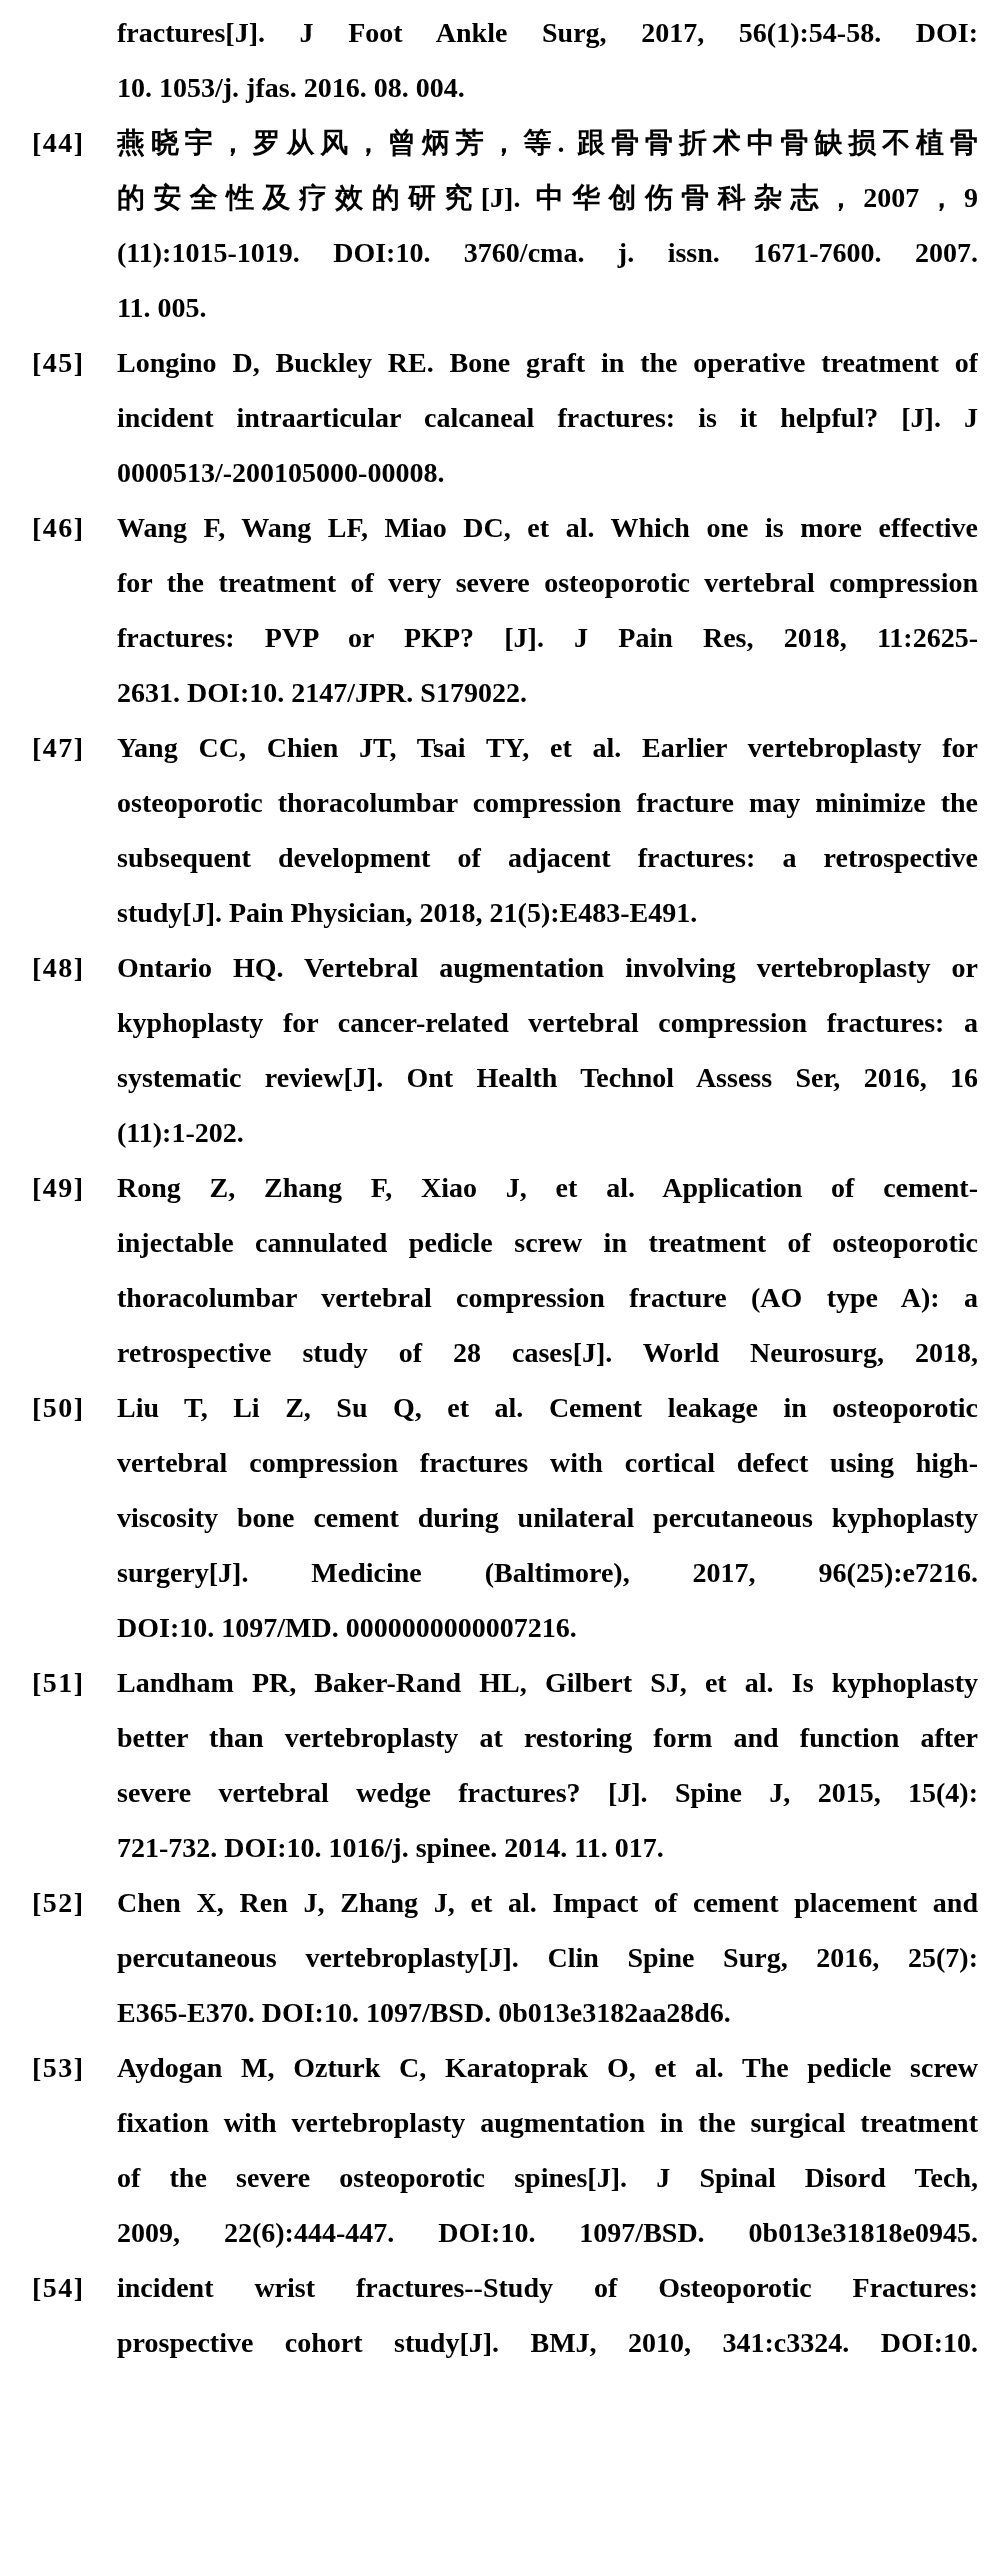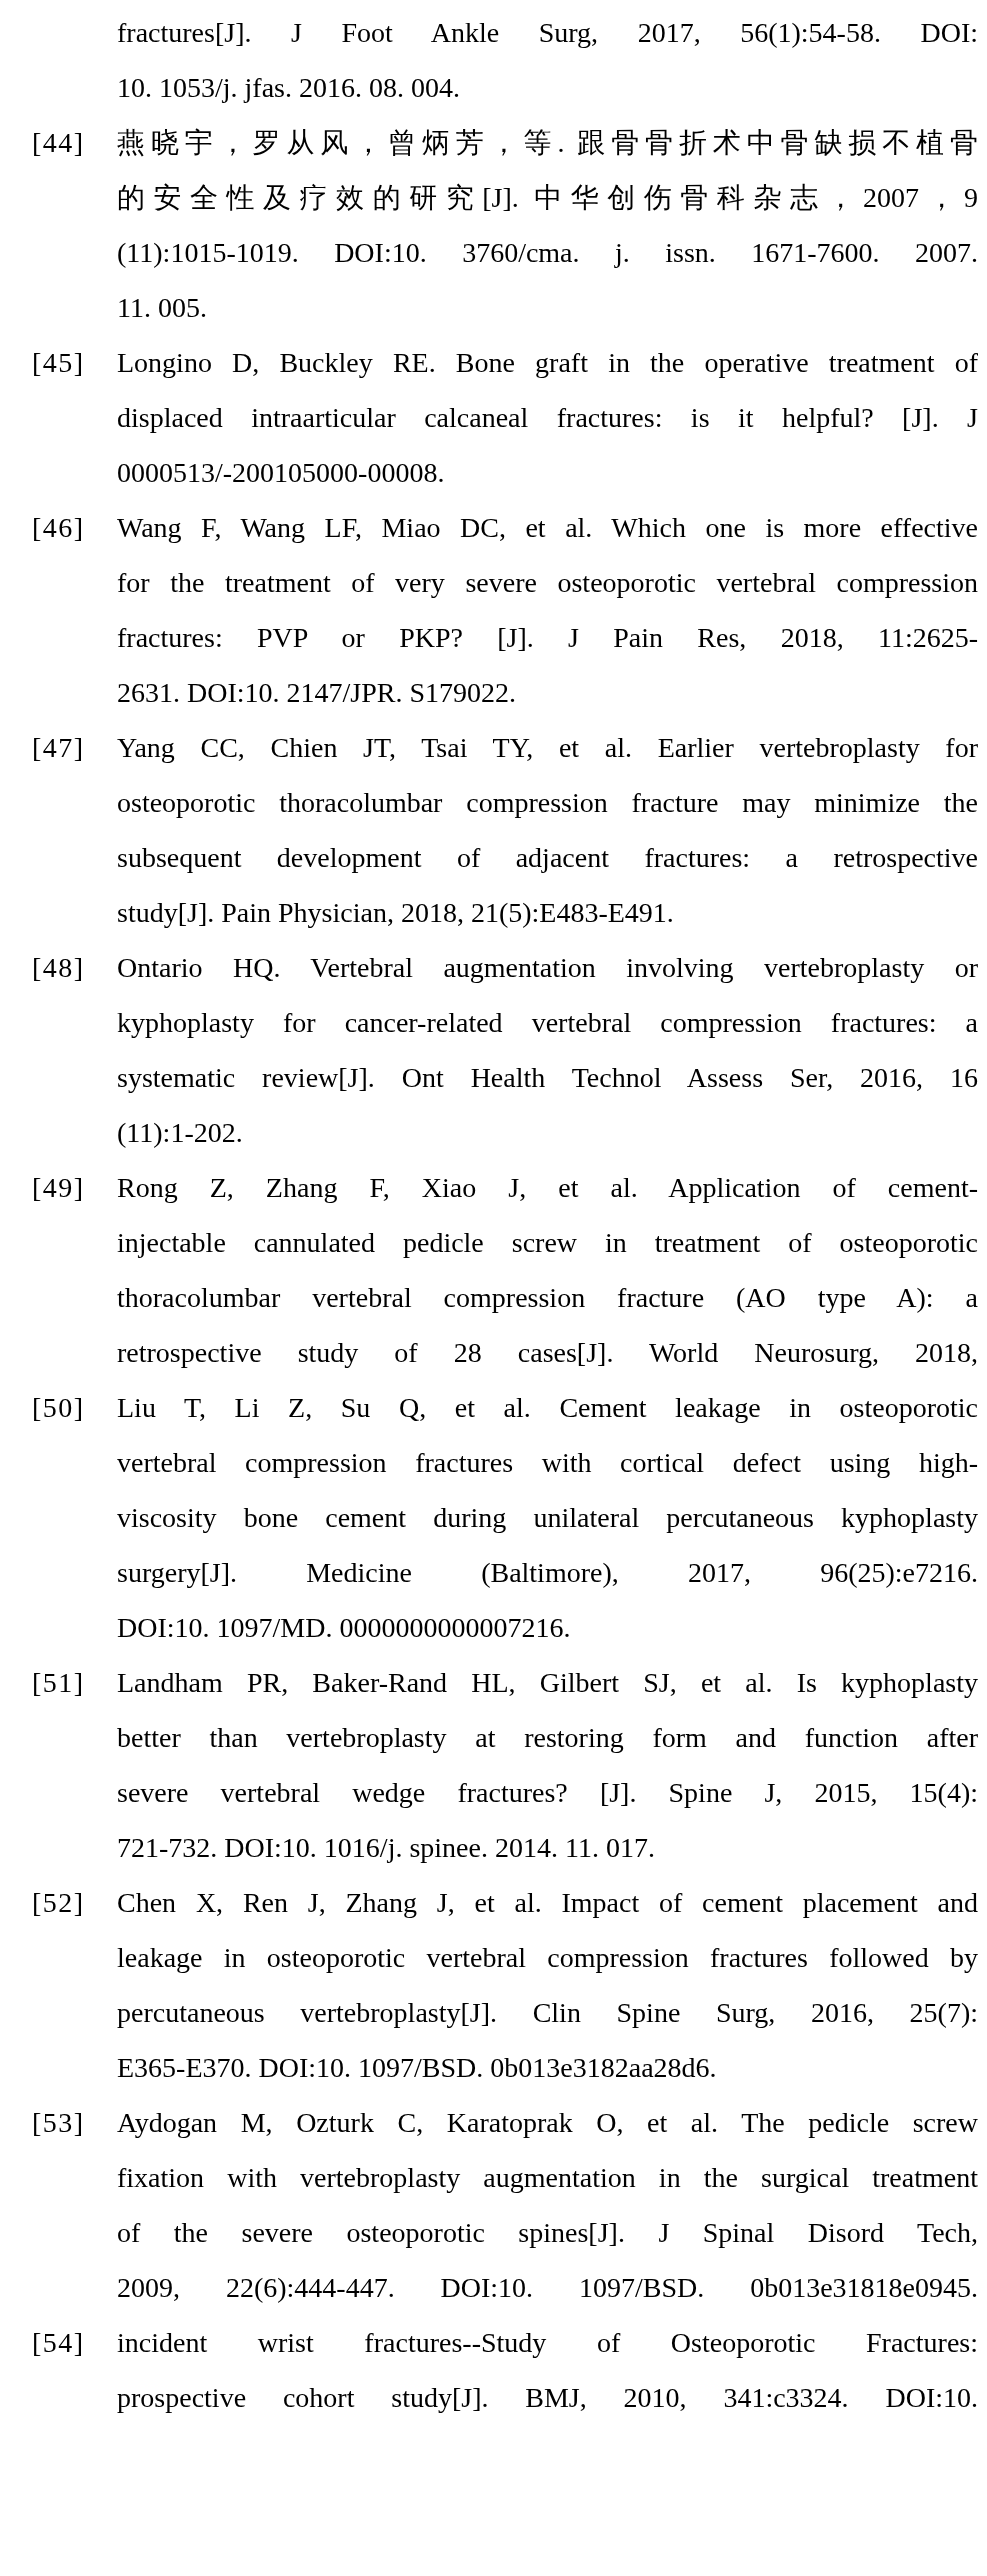--- a/index.html
+++ b/index.html
@@ -4,21 +4,21 @@
 <style>
   :root { --lh: 55px; --fs: 28px; --indent: 117px; --textw: 861px; }
   html, body { margin: 0; padding: 0; }
   body {
     width: 987px; height: 2576px; overflow: hidden;
     background: #ffffff; color: #000000;
     font-family: "Liberation Serif", "DejaVu Serif", serif;
   }
   .page { position: relative; box-sizing: border-box; padding-top: 5px; }
   .refs { width: 987px; }
-  .entry { position: relative; padding-left: var(--indent); }
+  .entry { position: relative; padding-left: var(--indent); font-weight: bold; }
   .num {
     position: absolute; left: 32px; top: 0;
     font-size: var(--fs); height: var(--lh); line-height: var(--lh);
     letter-spacing: 1.5px; white-space: nowrap;
   }
   .line {
     font-size: var(--fs); height: var(--lh); line-height: var(--lh);
     width: var(--textw); overflow: hidden;
     text-align: justify; text-align-last: justify;
   }
@@ -42,21 +42,21 @@
           <div class="line">燕晓宇，罗从风，曾炳芳，等. 跟骨骨折术中骨缺损不植骨</div>
           <div class="line">的安全性及疗效的研究[J]. 中华创伤骨科杂志，2007，9</div>
           <div class="line">(11):1015-1019. DOI:10. 3760/cma. j. issn. 1671-7600. 2007.</div>
           <div class="line final">11. 005.</div>
         </div>
   </div>
       <div class="entry">
     <div class="num">[45]</div>
     <div class="body">
           <div class="line">Longino D, Buckley RE. Bone graft in the operative treatment of</div>
-          <div class="line">displaced intraarticular calcaneal fractures: is it helpful? [J]. J</div>
+          <div class="line">incident intraarticular calcaneal fractures: is it helpful? [J]. J</div>
           <div class="line final">0000513/-200105000-00008.</div>
         </div>
   </div>
       <div class="entry">
     <div class="num">[46]</div>
     <div class="body">
           <div class="line">Wang F, Wang LF, Miao DC, et al. Which one is more effective</div>
           <div class="line">for the treatment of very severe osteoporotic vertebral compression</div>
           <div class="line">fractures: PVP or PKP? [J]. J Pain Res, 2018, 11:2625-</div>
           <div class="line final">2631. DOI:10. 2147/JPR. S179022.</div>
@@ -105,21 +105,20 @@
           <div class="line">Landham PR, Baker-Rand HL, Gilbert SJ, et al. Is kyphoplasty</div>
           <div class="line">better than vertebroplasty at restoring form and function after</div>
           <div class="line">severe vertebral wedge fractures? [J]. Spine J, 2015, 15(4):</div>
           <div class="line final">721-732. DOI:10. 1016/j. spinee. 2014. 11. 017.</div>
         </div>
   </div>
       <div class="entry">
     <div class="num">[52]</div>
     <div class="body">
           <div class="line">Chen X, Ren J, Zhang J, et al. Impact of cement placement and</div>
-          <div class="line">leakage in osteoporotic vertebral compression fractures followed by</div>
           <div class="line">percutaneous vertebroplasty[J]. Clin Spine Surg, 2016, 25(7):</div>
           <div class="line final">E365-E370. DOI:10. 1097/BSD. 0b013e3182aa28d6.</div>
         </div>
   </div>
       <div class="entry">
     <div class="num">[53]</div>
     <div class="body">
           <div class="line">Aydogan M, Ozturk C, Karatoprak O, et al. The pedicle screw</div>
           <div class="line">fixation with vertebroplasty augmentation in the surgical treatment</div>
           <div class="line">of the severe osteoporotic spines[J]. J Spinal Disord Tech,</div>

